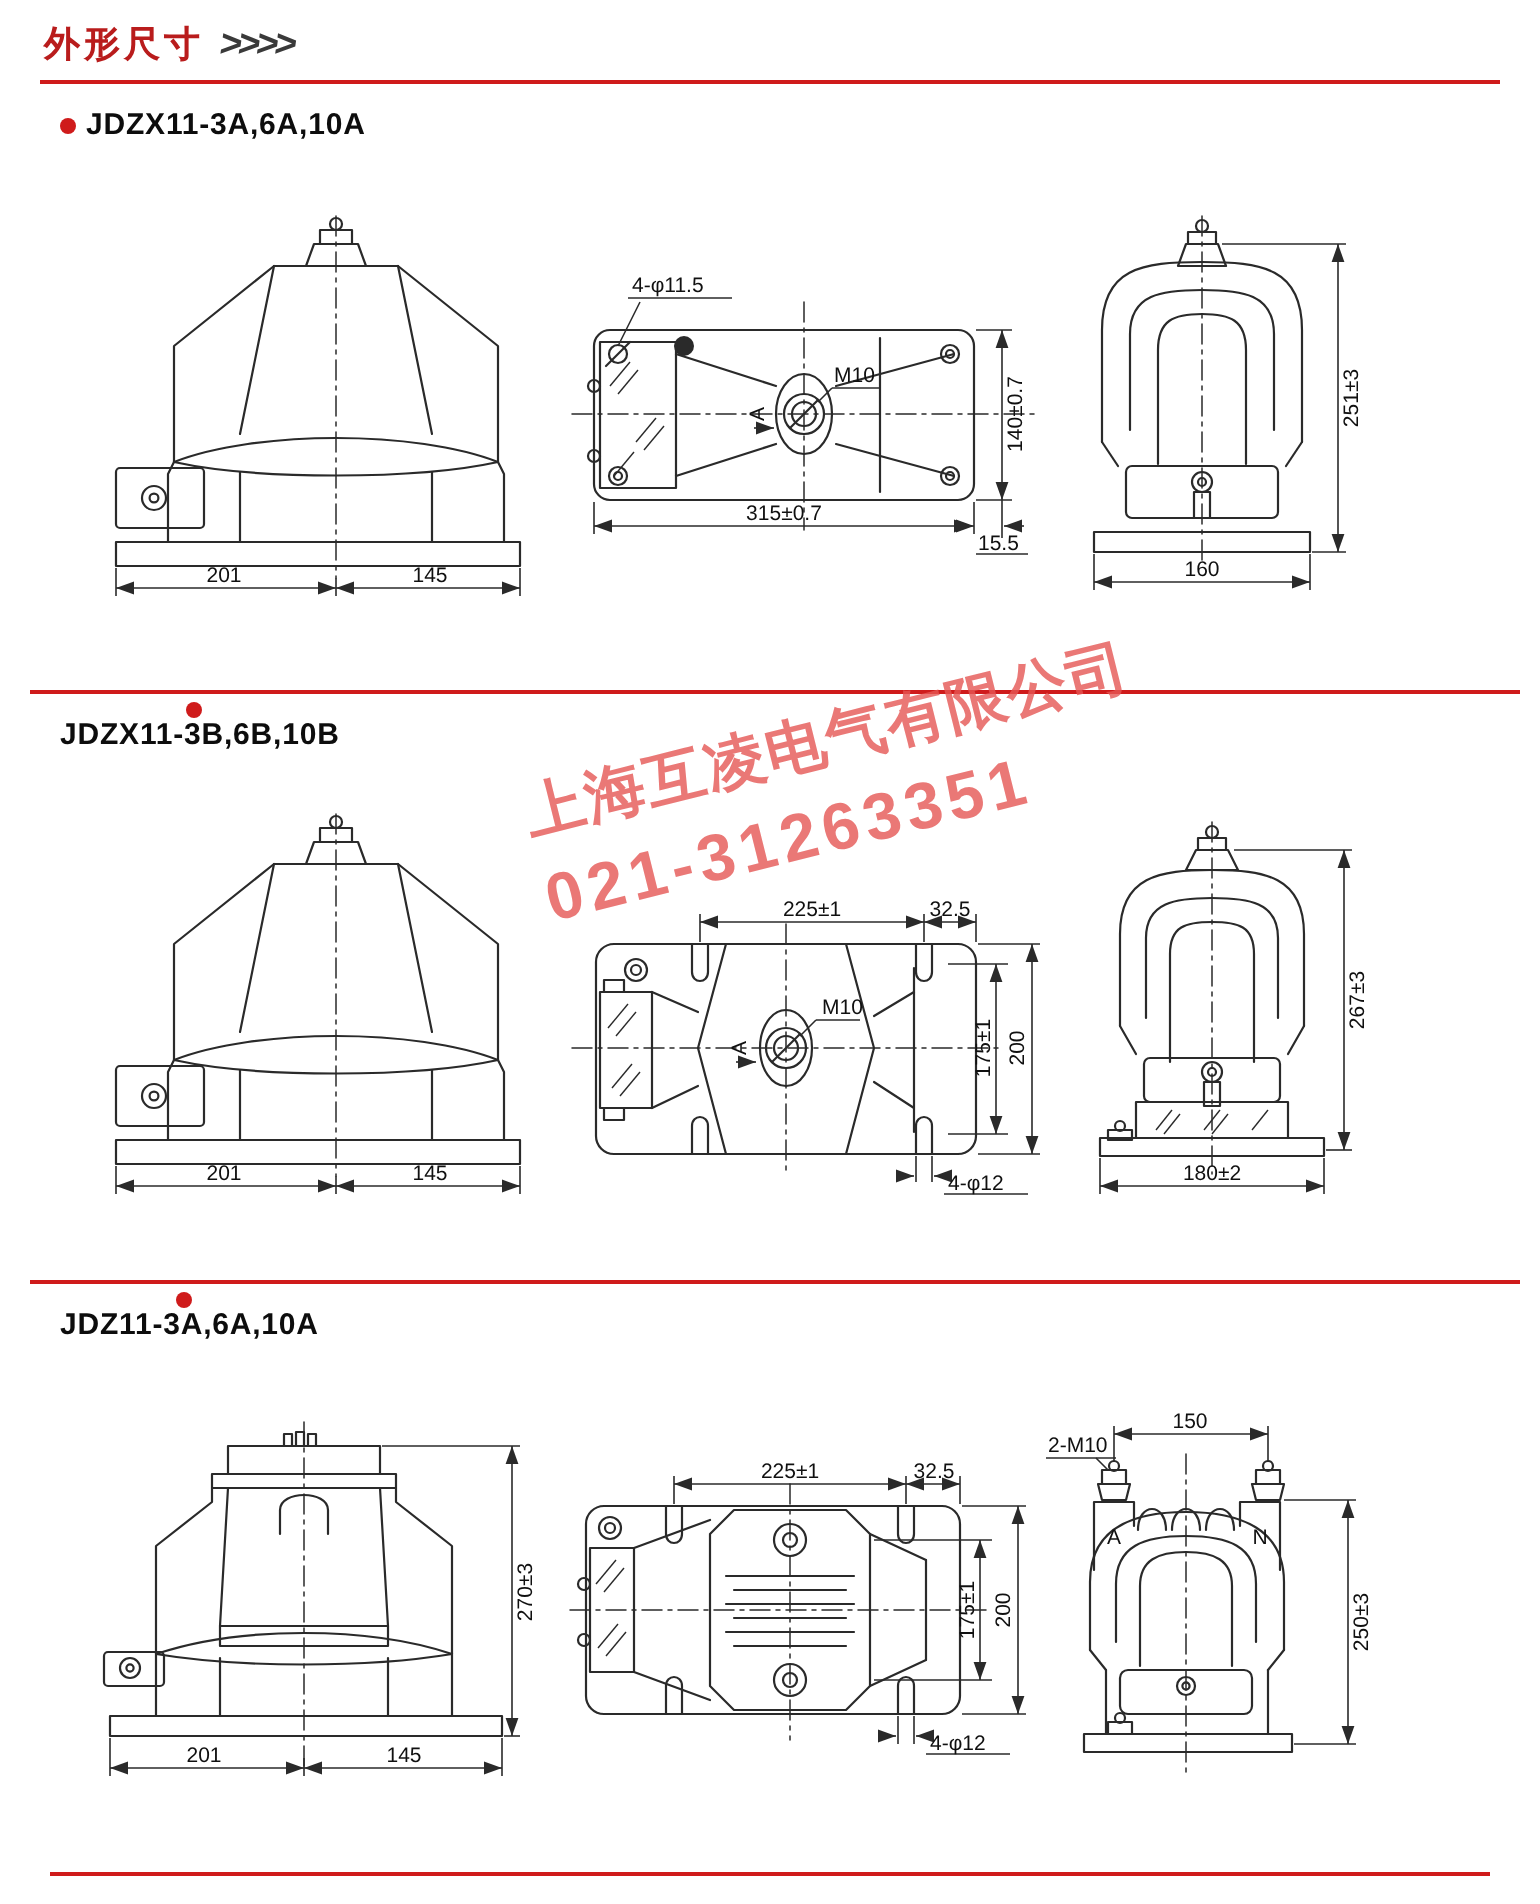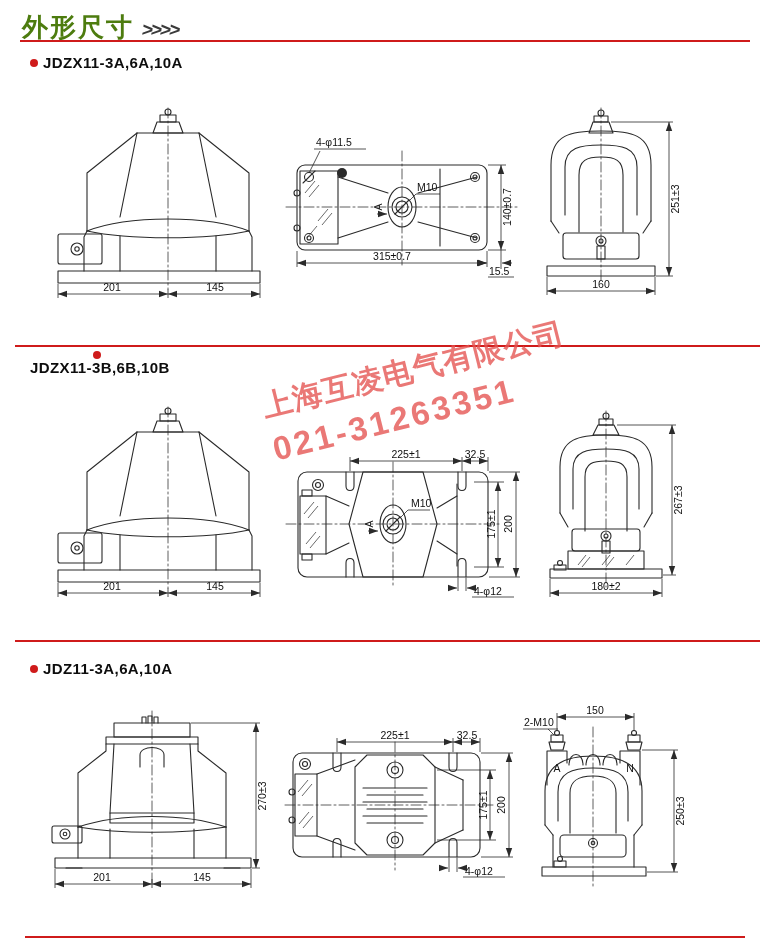--- a/index.html
+++ b/index.html
@@ -1,20 +1,20 @@
 <!DOCTYPE html>
 <html><head>
 <meta charset="utf-8">
 <style>
   * { margin:0; padding:0; box-sizing:border-box; }
   body { background:#fff; font-family:"Liberation Sans", sans-serif; }
   #page { position:relative; width:770px; height:952px; background:#ffffff; overflow:hidden; }
   .redline { position:absolute; height:2px; background:#cf1b1b; }
   .hdr { position:absolute; left:22px; top:10px; display:flex; align-items:baseline; }
-  .hdr-title { color:#4d7c0f; font-size:26px; font-weight:bold; letter-spacing:2px; }
+  .hdr-title { color:#b91c1c; font-size:18px; font-weight:bold; letter-spacing:2px; }
   .hdr-chev { color:#3a3a3a; font-size:19px; font-weight:bold; letter-spacing:-2px; margin-left:8px; transform:skewX(-8deg); }
   .bullet-row { position:absolute; display:flex; align-items:center; }
   .bullet-dot { width:8px; height:8px; border-radius:50%; background:#cf1b1b; margin-right:5px; }
   .bullet-label { font-size:15px; font-weight:bold; color:#0d0d0d; letter-spacing:0.4px; }
   svg.view { position:absolute; overflow:visible; }
   .ln path, .ln rect, .ln circle, .ln line, .ln ellipse { fill:none; stroke:#2a2a2a; stroke-width:1.1; stroke-linejoin:round; stroke-linecap:round; }
   .ln .fill { fill:#2a2a2a; stroke:none; }
   .thin line { stroke:#2a2a2a; stroke-width:0.7; }
   .cl { stroke:#2a2a2a !important; stroke-width:0.75 !important; stroke-dasharray:10 3 2 3; }
   .dim line { fill:none; stroke:#2a2a2a; stroke-width:0.8; }
@@ -294,21 +294,21 @@
       <line x1="77" y1="20" x2="136" y2="20"></line>
         <line x1="123" y1="170" x2="136" y2="170"></line>
       <line x1="132" y1="20" x2="132" y2="170" marker-start="url(#as)" marker-end="url(#ae)"></line>
     </g>
     <text class="dt" x="66" y="185" text-anchor="middle">180±2</text>
     <text class="dt" x="139" y="98" text-anchor="middle" transform="rotate(-90 139 95)">267±3</text>
   </svg>
 
   <div class="redline" style="left:15px; top:640px; width:745px;"></div>
 
-  <div class="bullet-row" style="left:30px; top:660px;">
+  <div class="bullet-row" style="left:30px; top:646px;flex-direction:column;">
     <span class="bullet-dot"></span>
     <span class="bullet-label">JDZ11-3A,6A,10A</span>
   </div>
 
   <svg class="view" style="left:42px; top:693px;" width="260" height="215" viewBox="0 0 260 215">
     <g class="ln">
       <path d="M100,30 L100,24 L104,24 L104,30 M106,30 L106,23 L110,23 L110,30 M112,30 L112,24 L116,24 L116,30"></path>
       <rect x="72" y="30" width="76" height="14"></rect>
       <rect x="64" y="44" width="92" height="7"></rect>
       <path d="M98,74 L98,62 C98,52 122,52 122,62 L122,74"></path>

